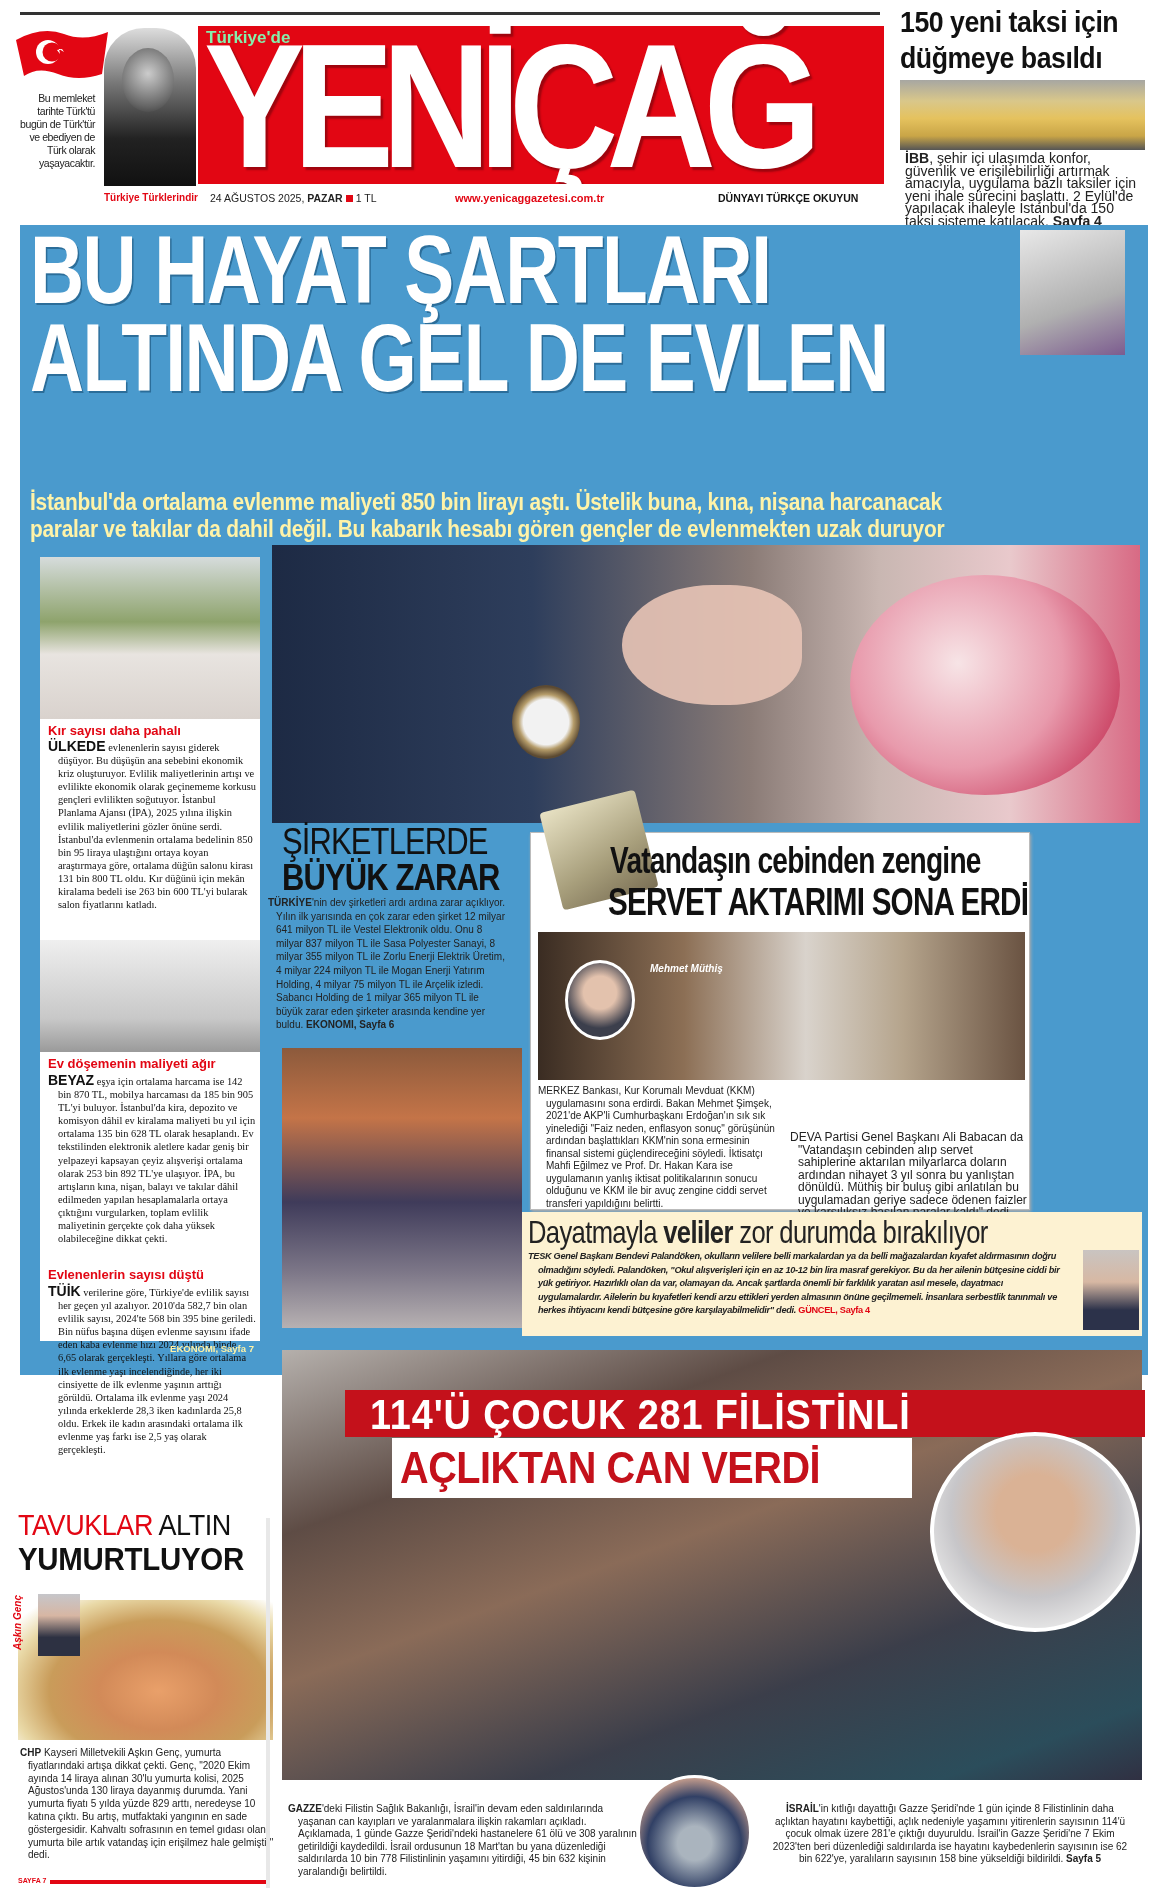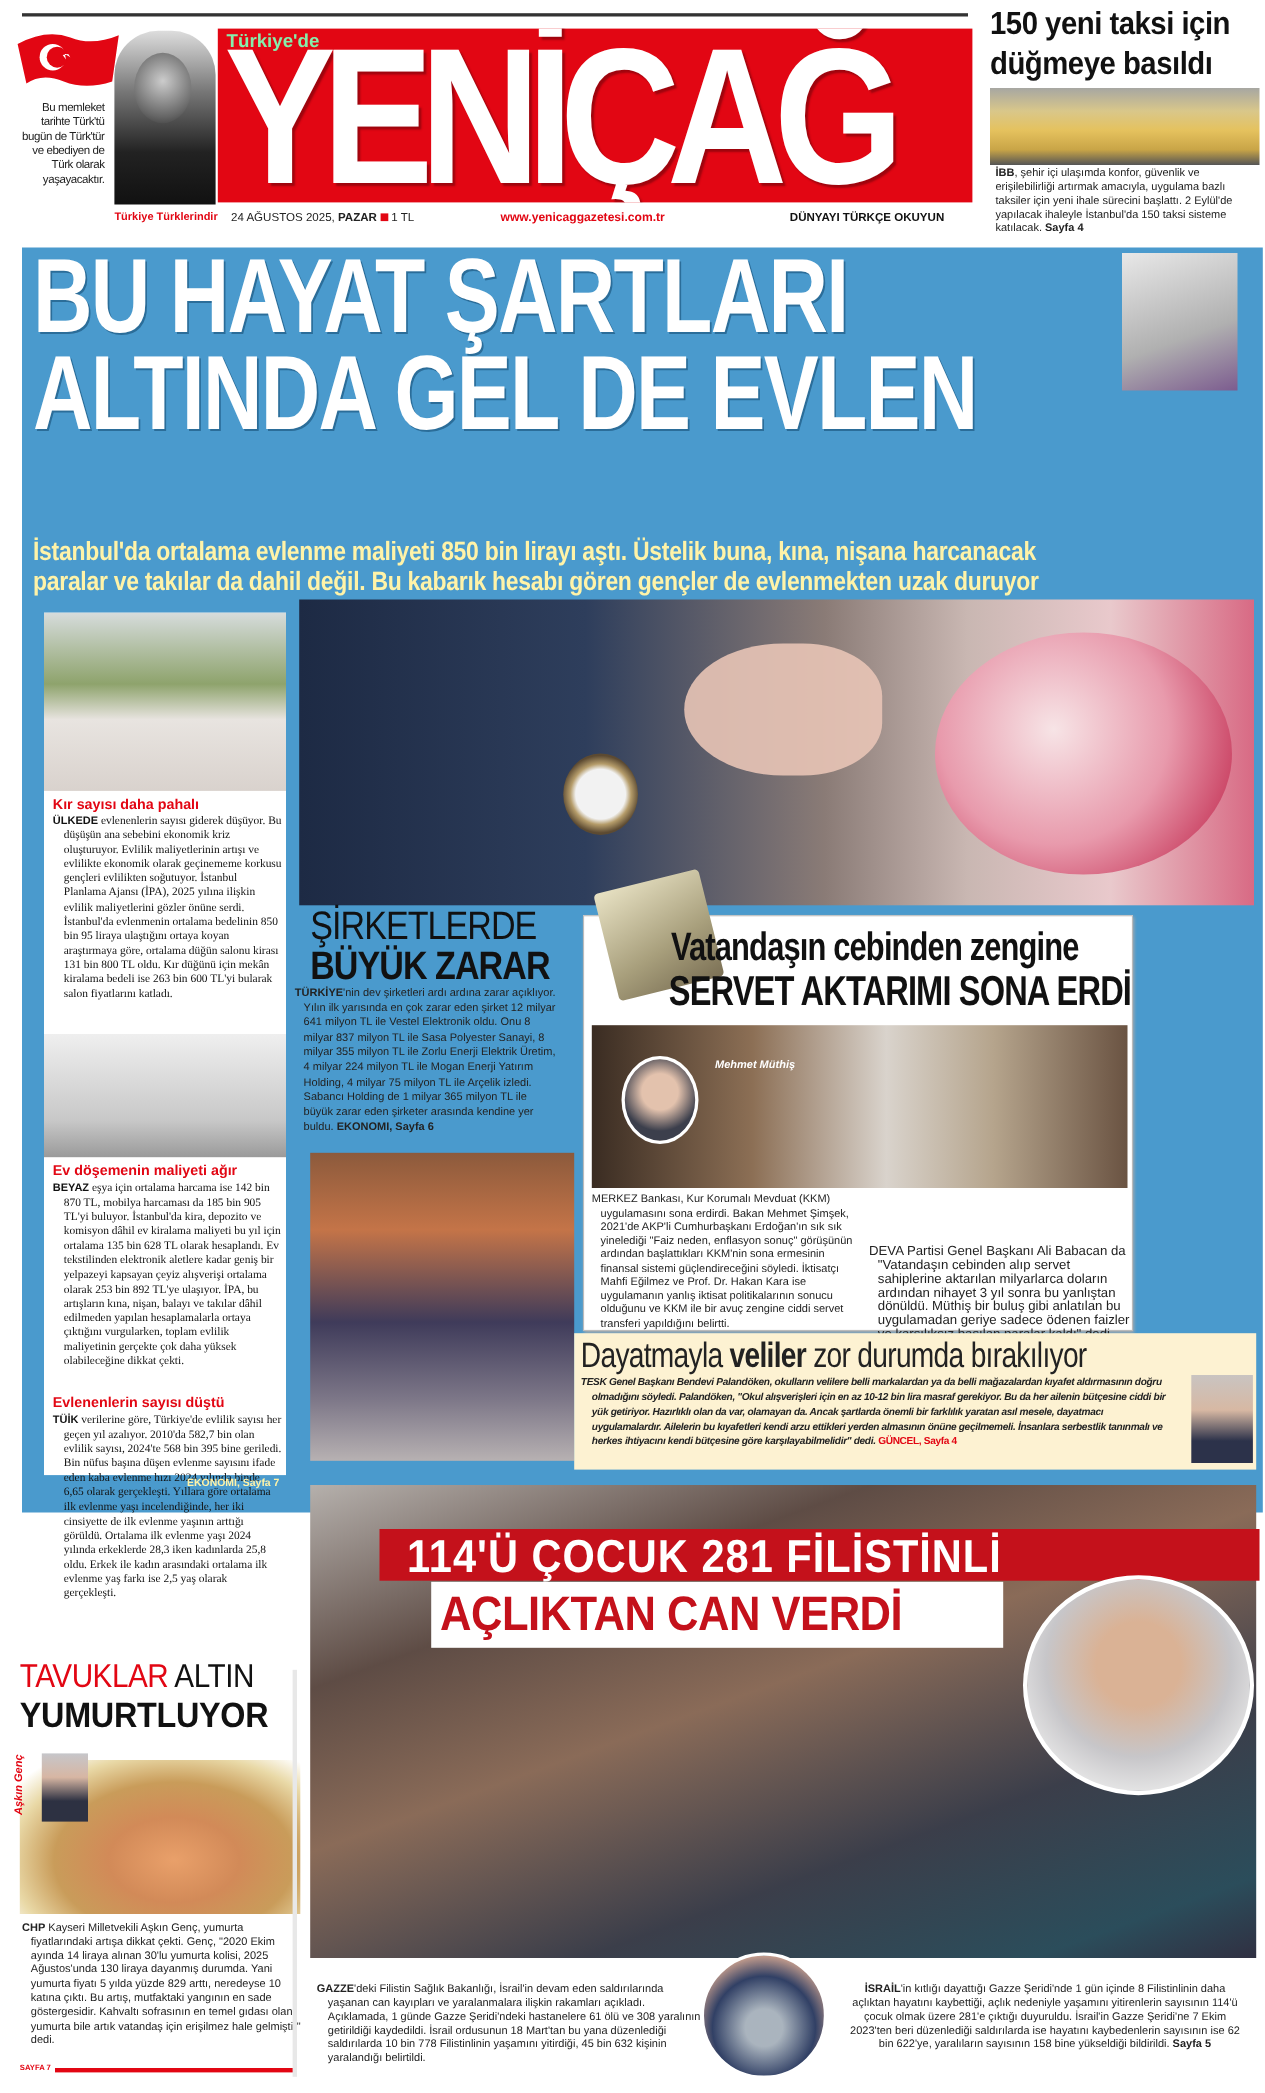--- a/index.html
+++ b/index.html
@@ -16,37 +16,37 @@
 #logo .word{position:absolute;left:6px;top:-8px;color:#fff;font-weight:bold;font-size:176px;letter-spacing:-14px;transform:scaleX(.86);transform-origin:left top;line-height:1;font-family:"Liberation Sans",sans-serif;text-shadow:3px 3px 2px rgba(0,0,0,.3)}
 #mast-red-tag{left:104px;top:192px;font-size:10px;font-weight:bold;color:#e20613}
 #mast-date{left:210px;top:192px;font-size:10.5px;color:#222}
 #mast-date b{font-weight:bold}
 #mast-date .sq{display:inline-block;width:7px;height:7px;background:#e20613;margin:0 3px}
 #mast-url{left:455px;top:192px;font-size:11px;font-weight:bold;color:#e20613}
 #mast-slogan{left:718px;top:192px;font-size:10.5px;font-weight:bold;color:#111}
 
 #taxi-title{left:900px;top:4px;width:245px;font-size:29px;font-weight:bold;line-height:36px;letter-spacing:-.5px;transform:scaleX(.92);transform-origin:left top}
 #taxi-photo{left:900px;top:80px;width:245px;height:70px;background:linear-gradient(180deg,#a7a7a2 0%,#d9c78a 30%,#e5c25e 55%,#c9a547 80%,#555 100%)}
-#taxi-text{left:905px;top:152px;width:240px;font-size:10px;line-height:12.5px;color:#222}
+#taxi-text{left:905px;top:152px;width:240px;font-size:14px;line-height:12.5px;color:#222}
 
 #hero{left:20px;top:225px;width:1128px;height:1150px;background:#4a9acd}
 #hero-title{left:30px;top:226px;width:800px;color:#fff;font-weight:bold;font-size:96px;line-height:88px;letter-spacing:-2px;transform:scaleX(.78);transform-origin:left top;text-shadow:2px 2px 0 #2b6d99;white-space:nowrap}
 #hero-photo-small{left:1020px;top:230px;width:105px;height:125px;background:linear-gradient(160deg,#e8e8e8,#b0b0b0 60%,#7c5c8f)}
 #hero-sub{left:30px;top:488px;width:1110px;color:#fff3a8;font-weight:bold;font-size:24px;line-height:27px;letter-spacing:-.3px;transform:scaleX(.87);transform-origin:left top;white-space:nowrap}
 #hero-photo{left:272px;top:545px;width:868px;height:278px;background:linear-gradient(90deg,#1d2a44 0%,#2e3e5c 30%,#8a7b76 55%,#c9b7b2 70%,#e9c9cc 85%,#d86a84 100%)}
 #hero-photo .watch{position:absolute;left:240px;top:140px;width:68px;height:74px;border-radius:50%;background:radial-gradient(circle,#f2f2f2 45%,#b59c6a 55%,#5c4a32 70%)}
 #hero-photo .hand{position:absolute;left:350px;top:40px;width:180px;height:120px;border-radius:50% 40% 40% 50%;background:#e8c4b6;opacity:.9}
 #hero-photo .roses{position:absolute;right:20px;top:30px;width:270px;height:220px;border-radius:50%;background:radial-gradient(circle at 40% 40%,#f7e4e6,#e89aac 50%,#cc4868 80%)}
 
 #lc{left:40px;top:557px;width:220px;height:784px;background:#fff}
 #lc-wedding{left:40px;top:557px;width:220px;height:162px;background:linear-gradient(180deg,#d6dcdc 0%,#8ea36c 40%,#e8e4e0 60%,#d9d2cd 100%)}
 #lc-appliance{left:40px;top:940px;width:220px;height:112px;background:linear-gradient(180deg,#efefef,#c8c8c8 70%,#9a9a9a)}
 .lc-h{position:absolute;left:48px;color:#e20613;font-weight:bold;font-size:13px;width:210px;line-height:16px}
 .lc-p{position:absolute;left:48px;width:208px;font-family:"Liberation Serif",serif;font-size:10.4px;line-height:13.1px;color:#111;text-indent:-10px;padding-left:10px}
-.lc-p b{font-family:"Liberation Sans",sans-serif;font-weight:bold;font-size:10px}
+.lc-p b{font-family:"Liberation Sans",sans-serif;font-weight:bold;font-size:14px}
 #lc-ref{left:40px;top:1343px;width:220px;text-align:right;font-size:9.5px;font-weight:bold;color:#fff3a8;padding-right:6px}
 
 #sirket-title1{left:282px;top:822px;font-size:36px;line-height:40px;letter-spacing:-1px;transform:scaleX(.86);transform-origin:left top}
 #sirket-title2{left:282px;top:858px;font-size:36px;font-weight:bold;line-height:40px;letter-spacing:-1px;transform:scaleX(.86);transform-origin:left top}
 #sirket-text{left:268px;top:896px;width:238px;font-size:10px;line-height:13.6px;color:#222;text-indent:-8px;padding-left:8px}
 #sirket-text b{font-weight:bold}
 
 #kkm{left:530px;top:832px;width:500px;height:378px;background:#fff;border:1px solid #bbb;box-shadow:1px 2px 3px #aaa}
 #money-stack{left:550px;top:800px;width:98px;height:100px;background:linear-gradient(160deg,#e8e2c4,#a89f7c 60%,#7b7055);transform:rotate(-14deg);border-radius:4px}
 #kkm-t1{left:610px;top:840px;width:480px;font-size:36px;font-weight:bold;line-height:42px;letter-spacing:-1px;transform:scaleX(.78);transform-origin:left top;white-space:nowrap}

